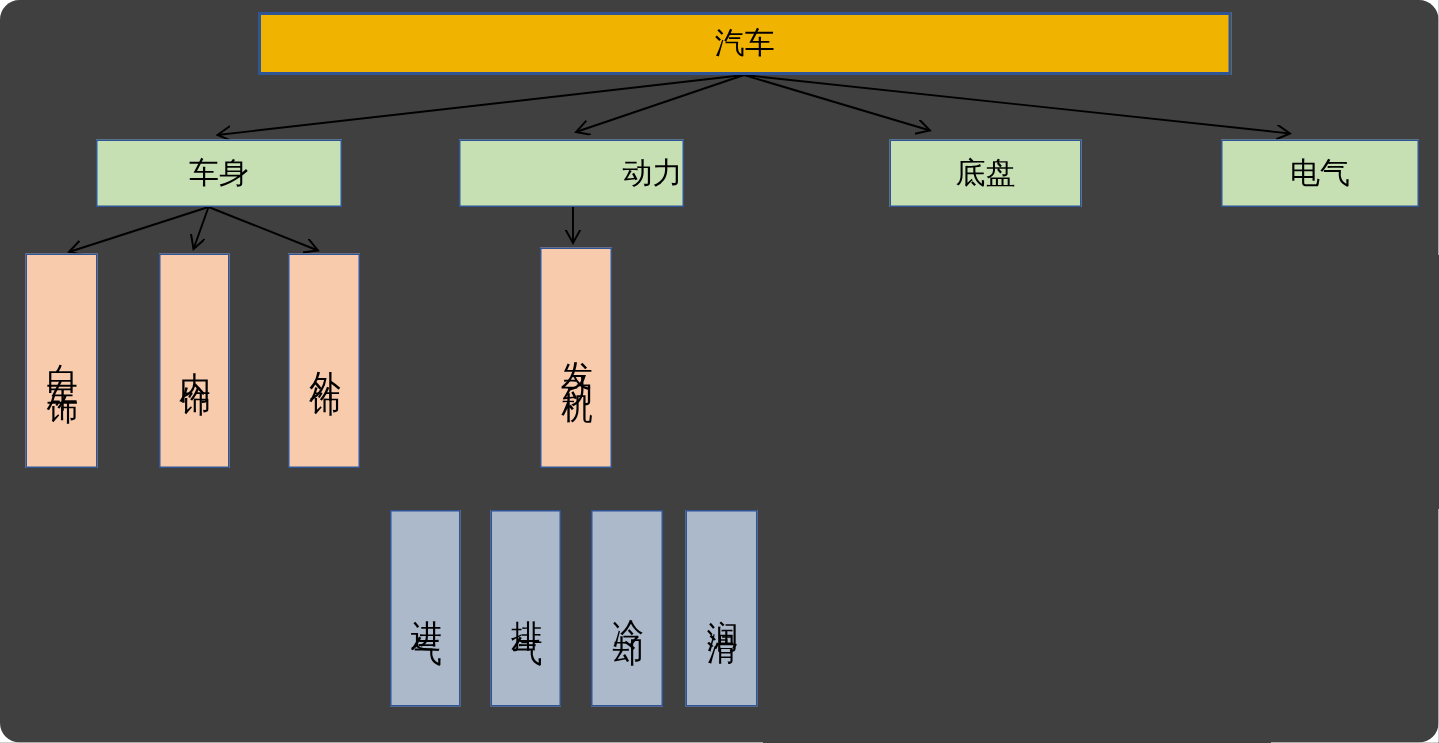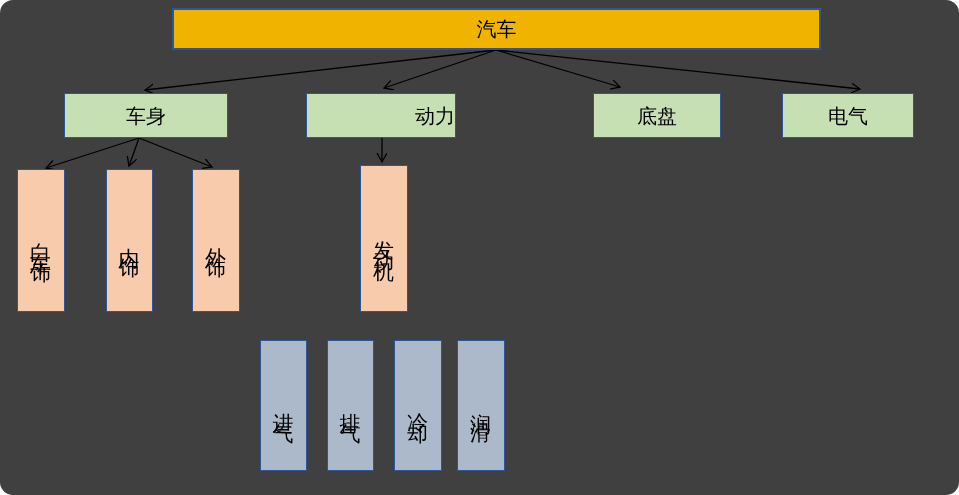--- a/index.html
+++ b/index.html
@@ -29,21 +29,21 @@
     font-size: 21px;
   }
   
   .n-qiche   { left:172px; top:8px;   width:649px; height:42px;
                background:#F0B400; border:2px solid #2F5597; }
   
   .lvl2      { background:#C6E0B4; border:1.5px solid #2F5597; }
   .n-cheshen { left:64px;  top:93px;  width:164px; height:45px; }
   .n-dongli  { left:306px; top:93px;  width:150px; height:45px;justify-content:flex-end; }
   .n-dipan   { left:548px; top:93px;  width:128px; height:45px;margin-left:45px; }
-  .n-dianqi  { left:782px; top:93px;  width:132px; height:45px; }
+  .n-dianqi  { left:814px; top:93px;  width:132px; height:45px; }
   
   .lvl3      { background:#F8CBAD; border:1.5px solid #2F5597; }
   .n-baicheshi { left:17px;  top:169px; width:48px; height:143px; }
   .n-neishi    { left:106px; top:169px; width:47px; height:143px; }
   .n-waishi    { left:192px; top:169px; width:48px; height:143px; }
   .n-fadongji  { left:360px; top:165px; width:48px; height:147px; }
   
   .lvl4      { background:#ACB9CA; border:1.5px solid #2F5597; }
   .n-jinqi   { left:260px; top:340px; width:47px; height:131px; }
   .n-paiqi   { left:327px; top:340px; width:47px; height:131px; }

